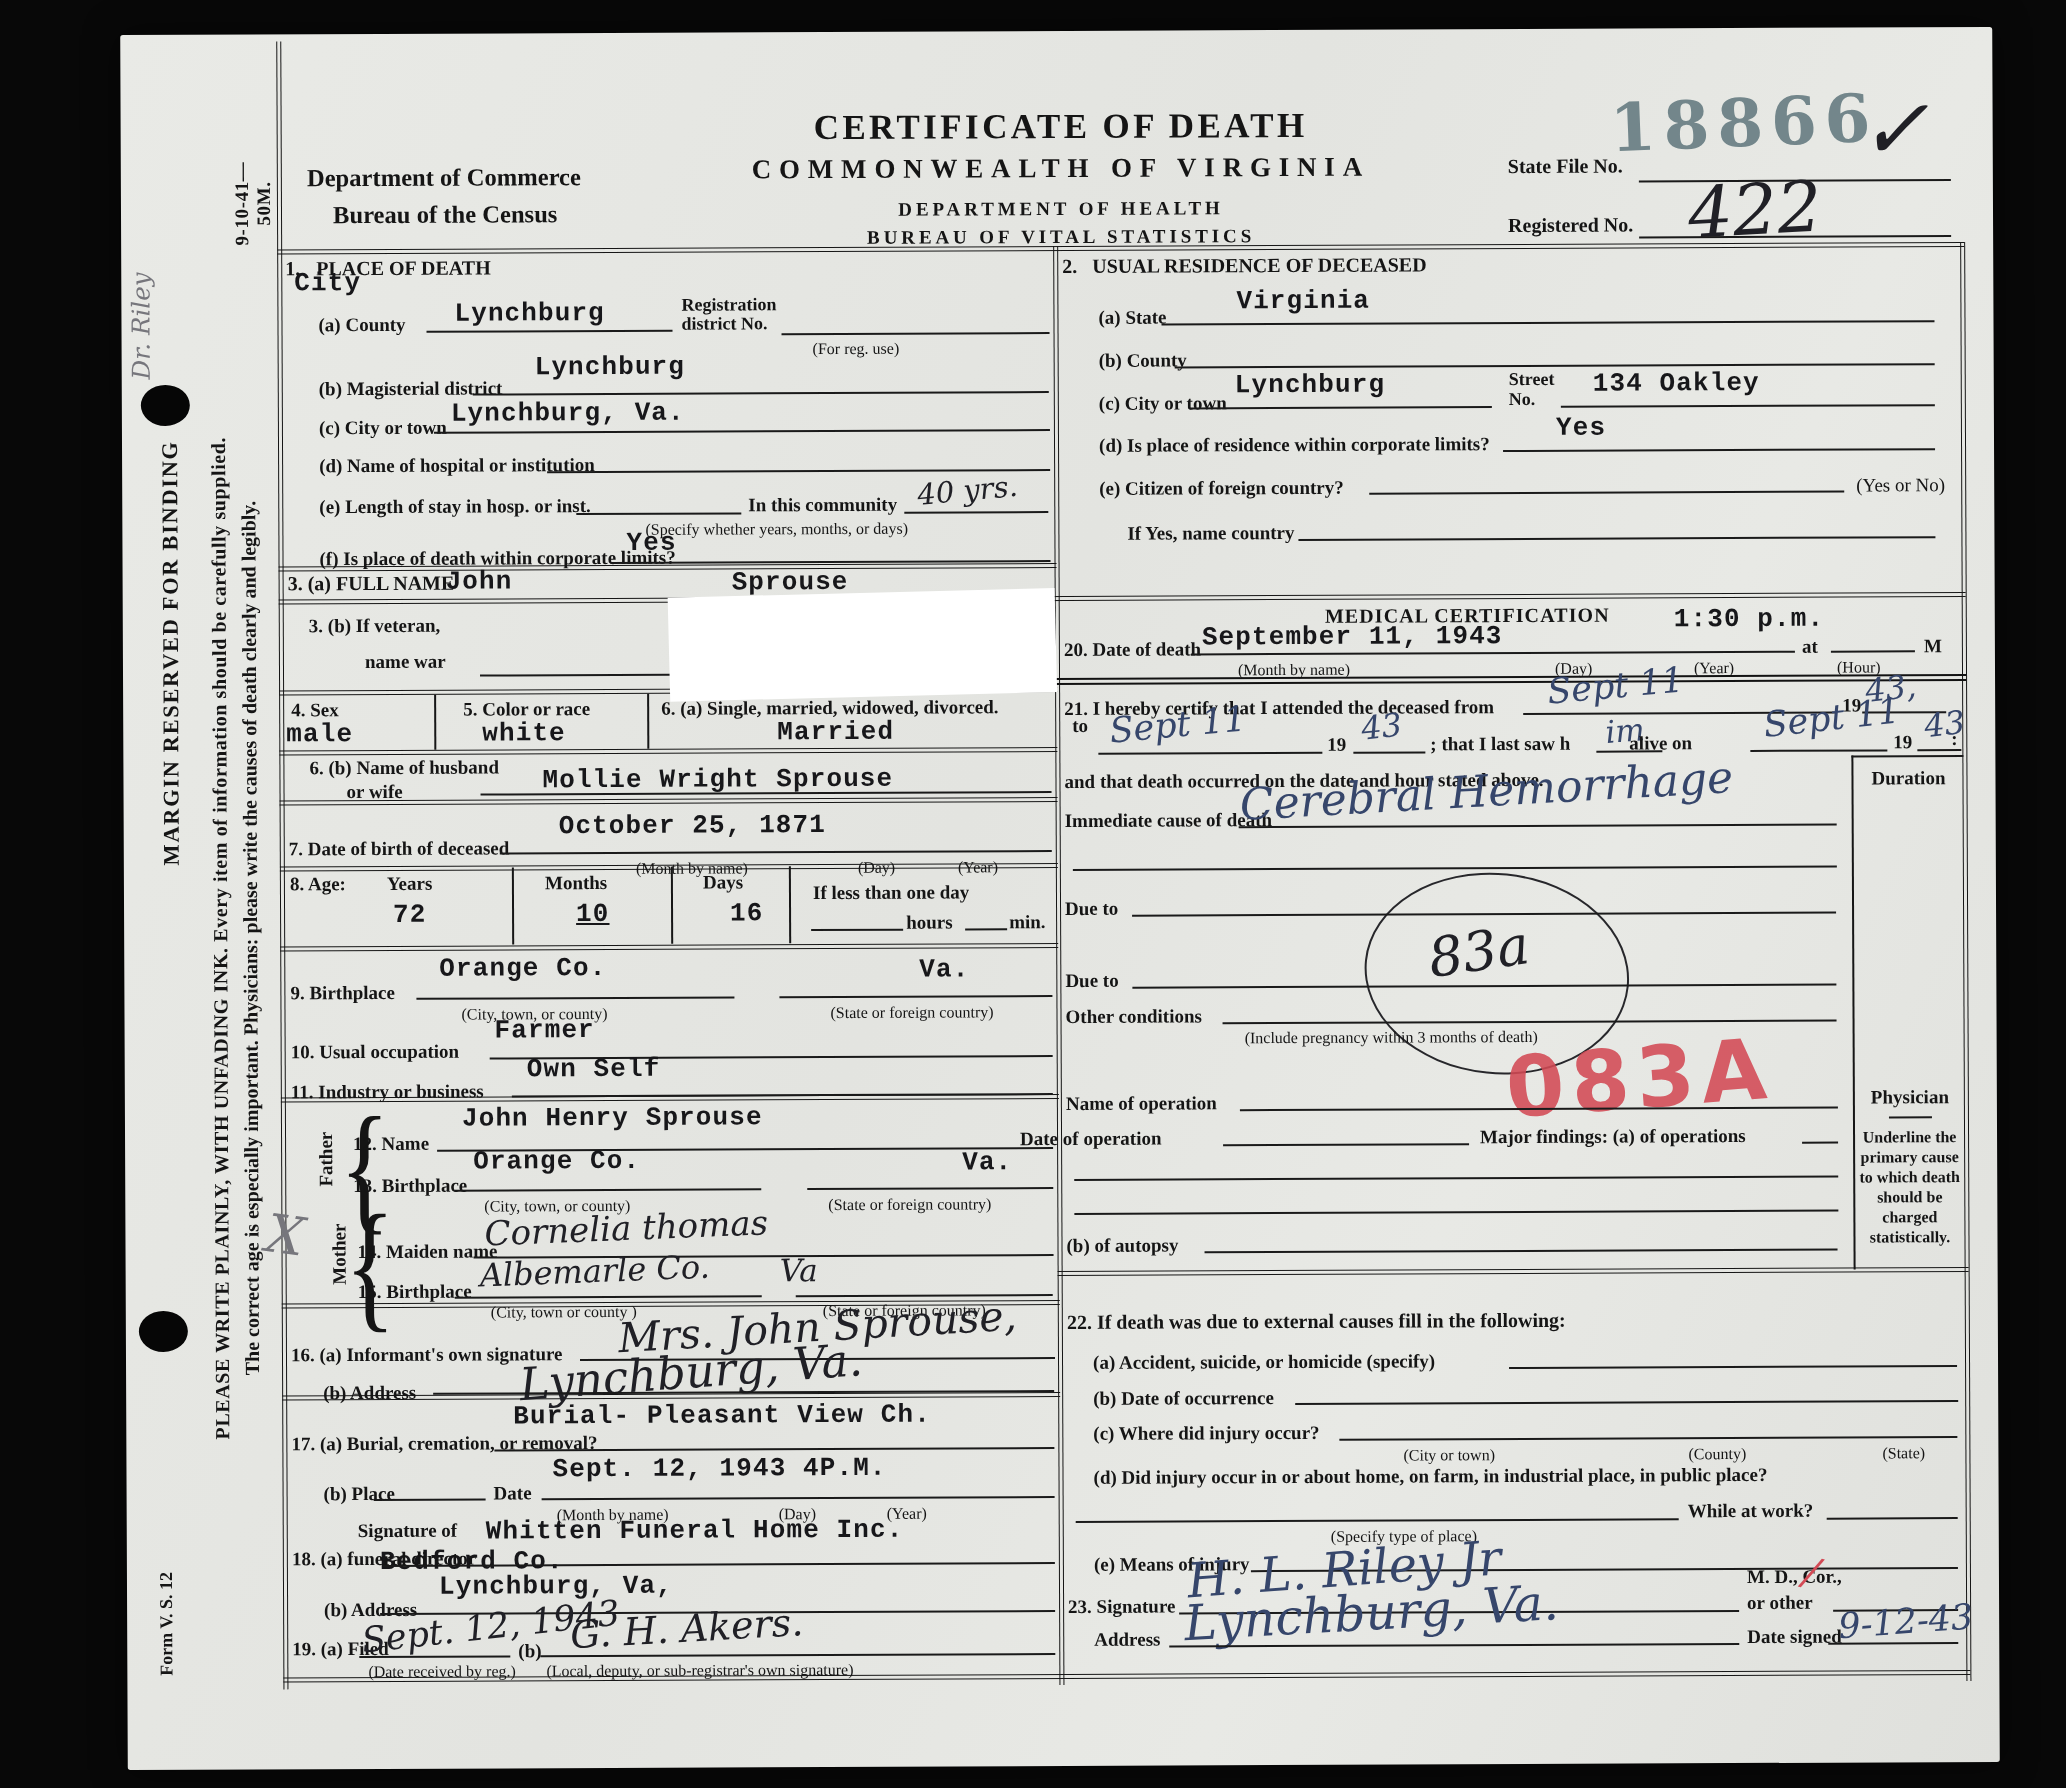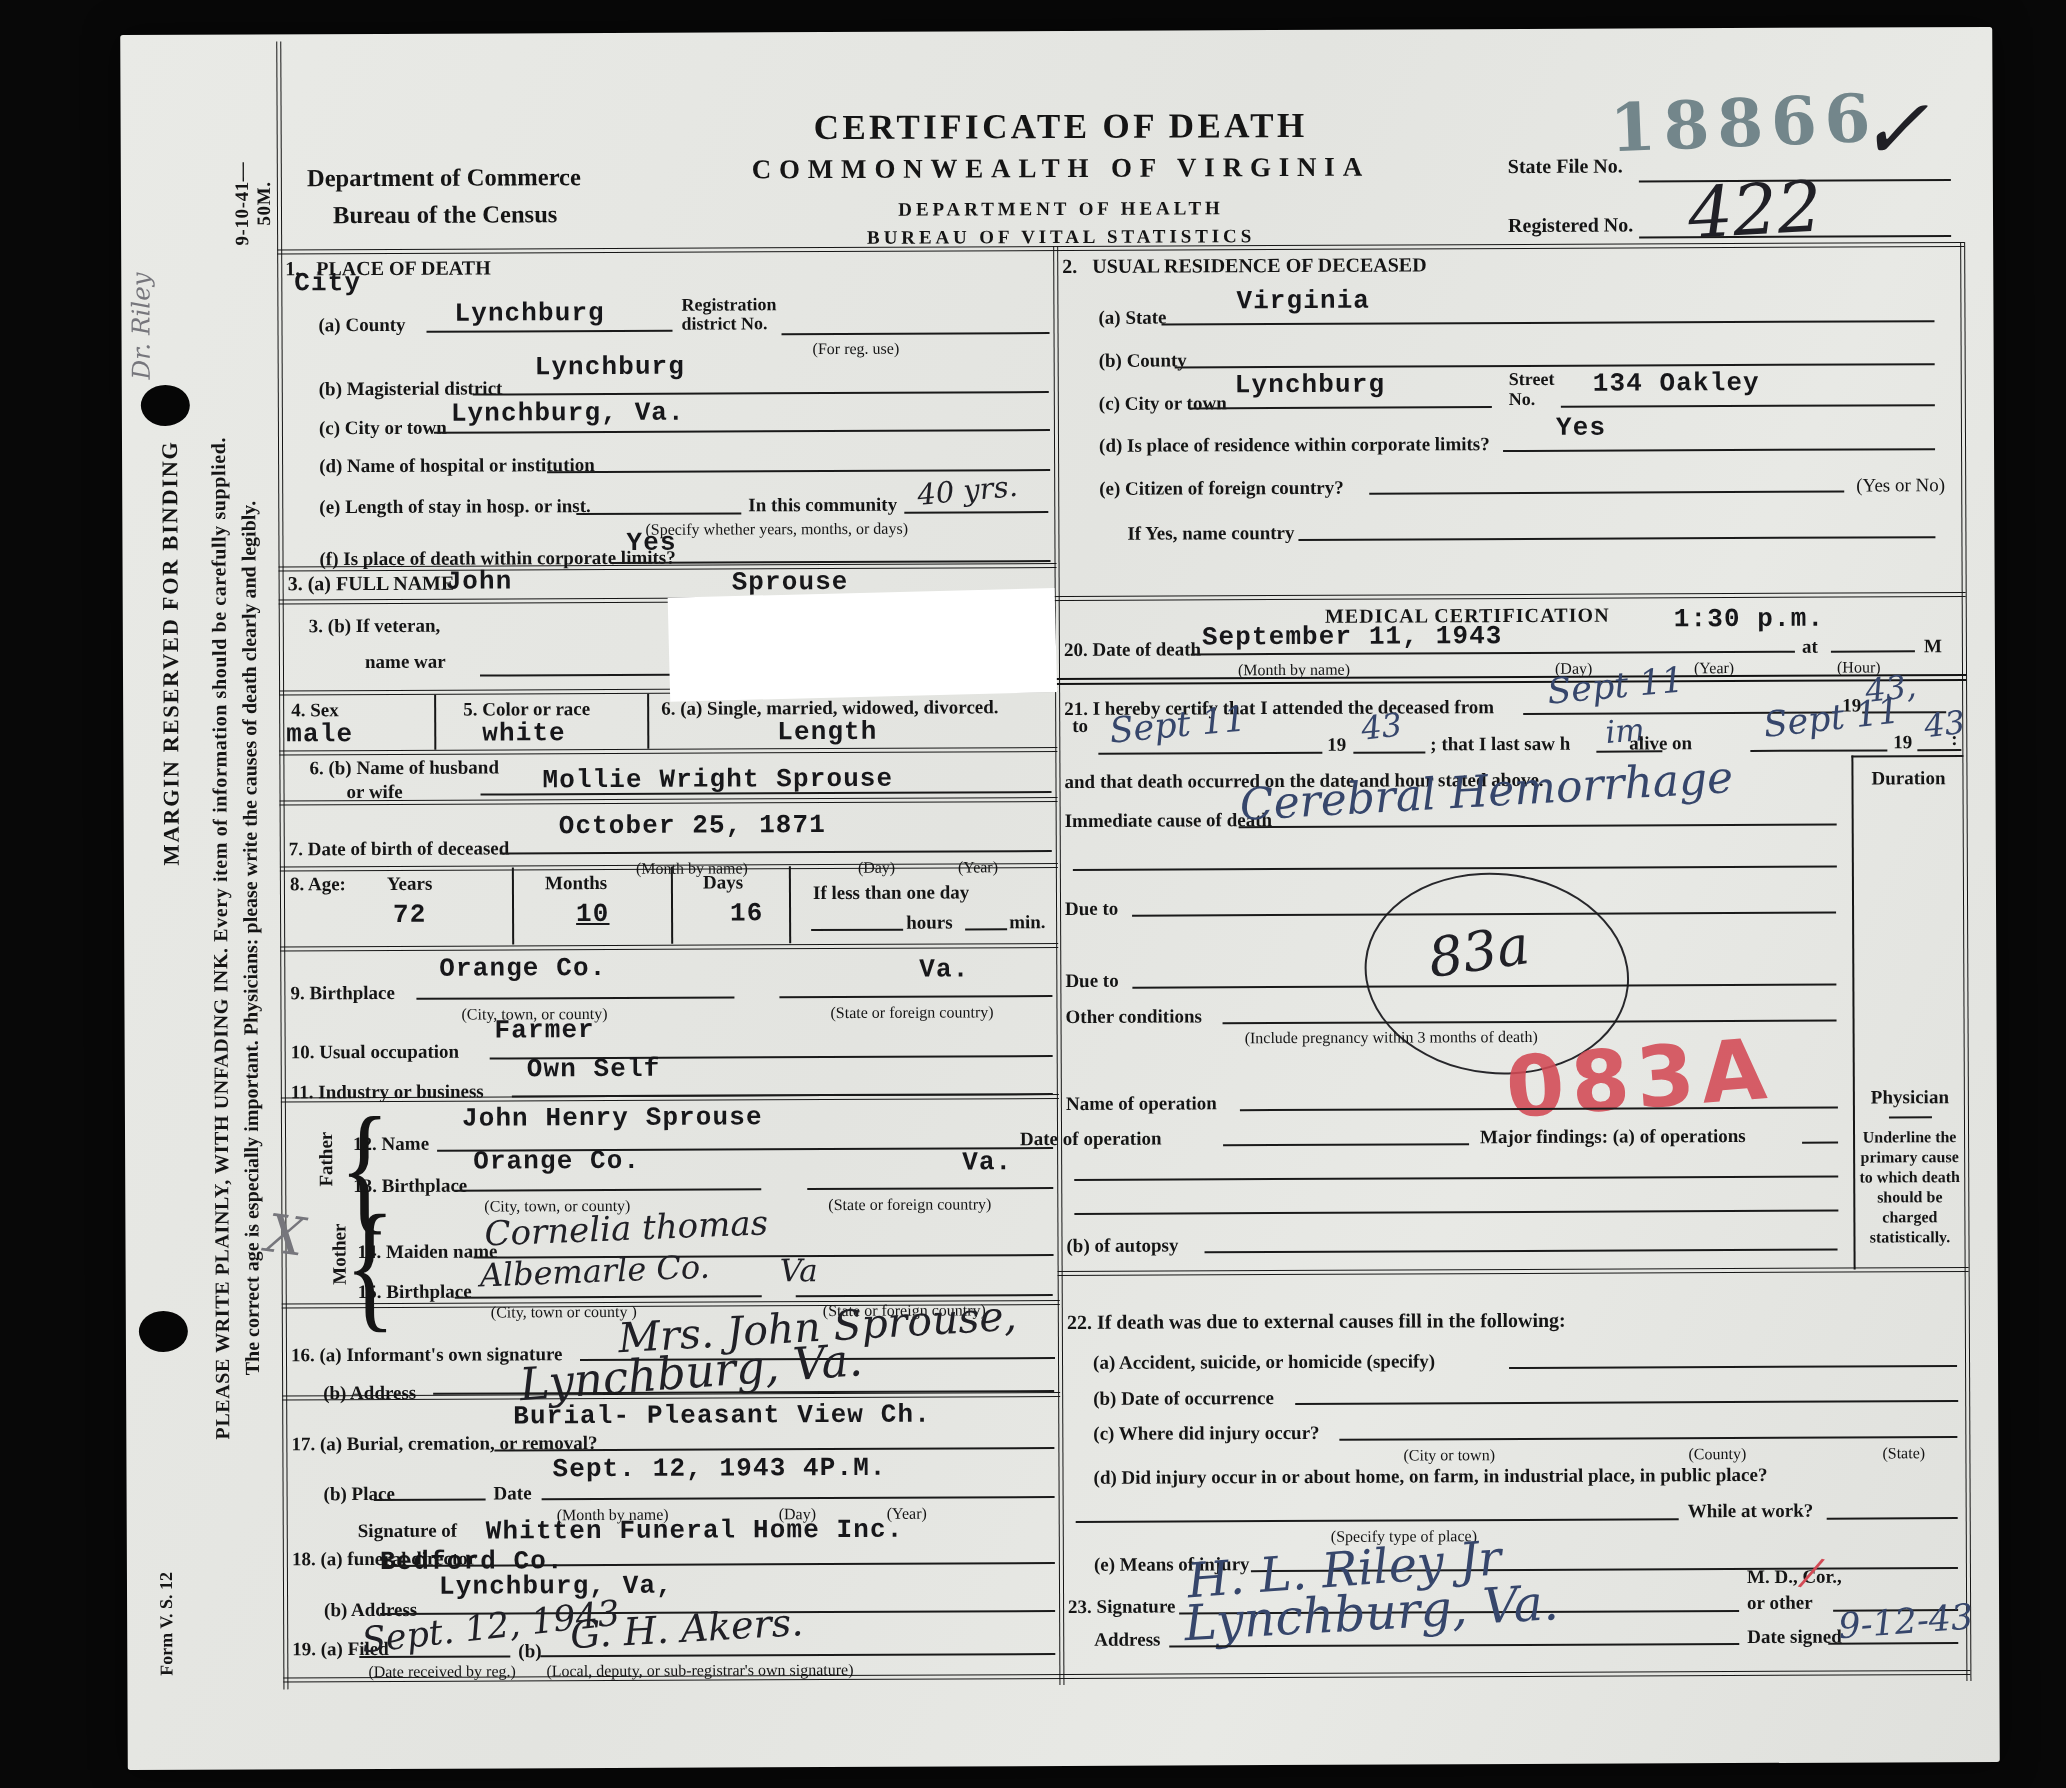--- a/index.html
+++ b/index.html
@@ -143,21 +143,21 @@
   <span class="p typed" style="left:609px;top:535px;">Sprouse</span>
   <span class="p t34 b" style="left:186px;top:581px;">3. (b) If veteran,</span>
   <span class="p t34 b" style="left:242px;top:617px;">name war</span>
   <div class="ul" style="left:357px;top:641px;width:190px;"></div>
 
   <span class="p t34 b" style="left:168px;top:665px;">4. Sex</span>
   <span class="p typed" style="left:163px;top:685px;">male</span>
   <span class="p t34 b" style="left:340px;top:665px;">5. Color or race</span>
   <span class="p typed" style="left:359px;top:685px;">white</span>
   <span class="p t34 b" style="left:538px;top:665px;">6. (a) Single, married, widowed, divorced.</span>
-  <span class="p typed" style="left:654px;top:685px;">Length</span>
+  <span class="p typed" style="left:654px;top:685px;">Married</span>
 
   <span class="p t34 b" style="left:186px;top:723px;">6. (b) Name of husband</span>
   <span class="p t34 b" style="left:223px;top:747px;">or wife</span>
   <span class="p typed" style="left:419px;top:732px;">Mollie Wright Sprouse</span>
   <div class="ul" style="left:357px;top:760px;width:571px;"></div>
 
   <span class="p typed" style="left:435px;top:778px;">October 25, 1871</span>
   <span class="p t34 b" style="left:165px;top:804px;">7. Date of birth of deceased</span>
   <div class="ul" style="left:376px;top:819px;width:552px;"></div>
   <span class="p t29" style="left:512px;top:827px;">(Month by name)</span>

